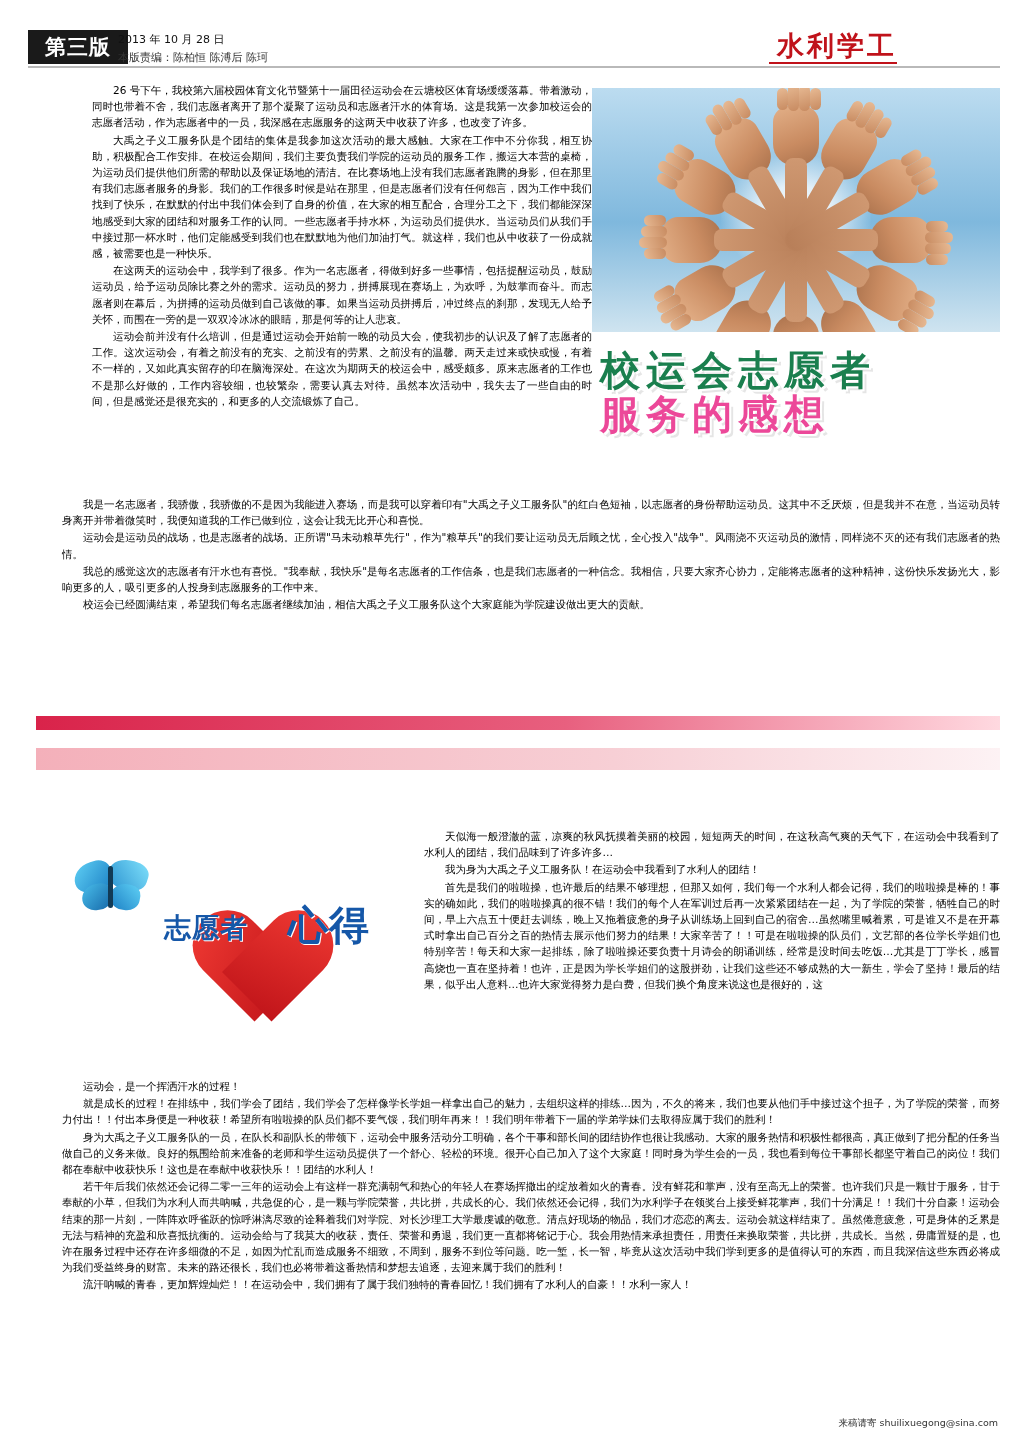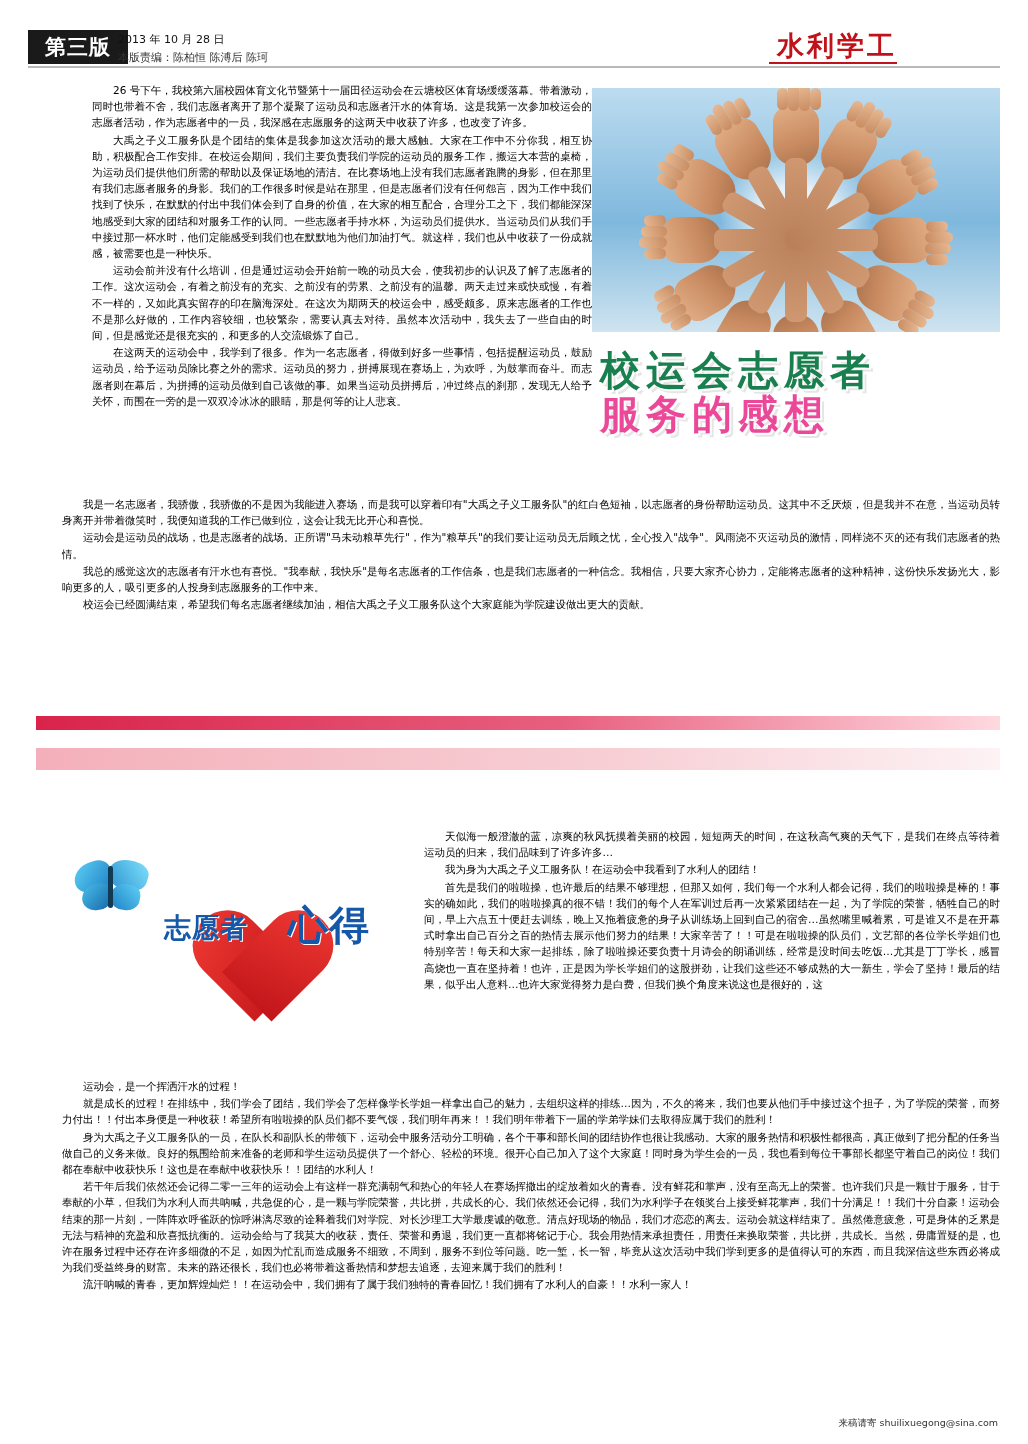--- a/index.html
+++ b/index.html
@@ -253,22 +253,22 @@
   </div>
 
   <div class="photo-title">
     <div class="l1">校运会志愿者</div>
     <div class="l2">服务的感想</div>
   </div>
 
   <div class="art1" id="art1col">
       <p>26 号下午，我校第六届校园体育文化节暨第十一届田径运动会在云塘校区体育场缓缓落幕。带着激动，同时也带着不舍，我们志愿者离开了那个凝聚了运动员和志愿者汗水的体育场。这是我第一次参加校运会的志愿者活动，作为志愿者中的一员，我深感在志愿服务的这两天中收获了许多，也改变了许多。</p>
       <p>大禹之子义工服务队是个团结的集体是我参加这次活动的最大感触。大家在工作中不分你我，相互协助，积极配合工作安排。在校运会期间，我们主要负责我们学院的运动员的服务工作，搬运大本营的桌椅，为运动员们提供他们所需的帮助以及保证场地的清洁。在比赛场地上没有我们志愿者跑腾的身影，但在那里有我们志愿者服务的身影。我们的工作很多时候是站在那里，但是志愿者们没有任何怨言，因为工作中我们找到了快乐，在默默的付出中我们体会到了自身的价值，在大家的相互配合，合理分工之下，我们都能深深地感受到大家的团结和对服务工作的认同。一些志愿者手持水杯，为运动员们提供水。当运动员们从我们手中接过那一杯水时，他们定能感受到我们也在默默地为他们加油打气。就这样，我们也从中收获了一份成就感，被需要也是一种快乐。</p>
+      <p>在这两天的运动会中，我学到了很多。作为一名志愿者，得做到好多一些事情，包括提醒运动员，鼓励运动员，给予运动员除比赛之外的需求。运动员的努力，拼搏展现在赛场上，为欢呼，为鼓掌而奋斗。而志愿者则在幕后，为拼搏的运动员做到自己该做的事。如果当运动员拼搏后，冲过终点的刹那，发现无人给予关怀，而围在一旁的是一双双冷冰冰的眼睛，那是何等的让人悲哀。</p>
       <p>运动会前并没有什么培训，但是通过运动会开始前一晚的动员大会，使我初步的认识及了解了志愿者的工作。这次运动会，有着之前没有的充实、之前没有的劳累、之前没有的温馨。两天走过来或快或慢，有着不一样的，又如此真实留存的印在脑海深处。在这次为期两天的校运会中，感受颇多。原来志愿者的工作也不是那么好做的，工作内容较细，也较繁杂，需要认真去对待。虽然本次活动中，我失去了一些自由的时间，但是感觉还是很充实的，和更多的人交流锻炼了自己。</p>
-      <p>在这两天的运动会中，我学到了很多。作为一名志愿者，得做到好多一些事情，包括提醒运动员，鼓励运动员，给予运动员除比赛之外的需求。运动员的努力，拼搏展现在赛场上，为欢呼，为鼓掌而奋斗。而志愿者则在幕后，为拼搏的运动员做到自己该做的事。如果当运动员拼搏后，冲过终点的刹那，发现无人给予关怀，而围在一旁的是一双双冷冰冰的眼睛，那是何等的让人悲哀。</p>
     </div>
 
   <div class="art1-wide" id="art1wide">
       <p>我是一名志愿者，我骄傲，我骄傲的不是因为我能进入赛场，而是我可以穿着印有"大禹之子义工服务队"的红白色短袖，以志愿者的身份帮助运动员。这其中不乏厌烦，但是我并不在意，当运动员转身离开并带着微笑时，我便知道我的工作已做到位，这会让我无比开心和喜悦。</p>
       <p>运动会是运动员的战场，也是志愿者的战场。正所谓"马未动粮草先行"，作为"粮草兵"的我们要让运动员无后顾之忧，全心投入"战争"。风雨浇不灭运动员的激情，同样浇不灭的还有我们志愿者的热情。</p>
       <p>我总的感觉这次的志愿者有汗水也有喜悦。"我奉献，我快乐"是每名志愿者的工作信条，也是我们志愿者的一种信念。我相信，只要大家齐心协力，定能将志愿者的这种精神，这份快乐发扬光大，影响更多的人，吸引更多的人投身到志愿服务的工作中来。</p>
       <p>校运会已经圆满结束，希望我们每名志愿者继续加油，相信大禹之子义工服务队这个大家庭能为学院建设做出更大的贡献。</p>
     </div>
 
   <div class="band1"></div>
@@ -287,21 +287,21 @@
       <div class="h-r"></div>
       <div class="heart-stripe s1"></div>
       <div class="heart-stripe s2"></div>
       <div class="heart-stripe s3"></div>
     </div>
     <div class="logo-text-a">志愿者</div>
     <div class="logo-text-b">心得</div>
   </div>
 
   <div class="art2-right" id="art2right">
-      <p>天似海一般澄澈的蓝，凉爽的秋风抚摸着美丽的校园，短短两天的时间，在这秋高气爽的天气下，是我们在终点等待着运动员的归来，我们品味到了许多许多…</p>
+      <p>天似海一般澄澈的蓝，凉爽的秋风抚摸着美丽的校园，短短两天的时间，在这秋高气爽的天气下，在运动会中我看到了水利人的团结，我们品味到了许多许多…</p>
       <p>我为身为大禹之子义工服务队！在运动会中我看到了水利人的团结！</p>
       <p>首先是我们的啦啦操，也许最后的结果不够理想，但那又如何，我们每一个水利人都会记得，我们的啦啦操是棒的！事实的确如此，我们的啦啦操真的很不错！我们的每个人在军训过后再一次紧紧团结在一起，为了学院的荣誉，牺牲自己的时间，早上六点五十便赶去训练，晚上又拖着疲惫的身子从训练场上回到自己的宿舍…虽然嘴里喊着累，可是谁又不是在开幕式时拿出自己百分之百的热情去展示他们努力的结果！大家辛苦了！！可是在啦啦操的队员们，文艺部的各位学长学姐们也特别辛苦！每天和大家一起排练，除了啦啦操还要负责十月诗会的朗诵训练，经常是没时间去吃饭…尤其是丁丁学长，感冒高烧也一直在坚持着！也许，正是因为学长学姐们的这股拼劲，让我们这些还不够成熟的大一新生，学会了坚持！最后的结果，似乎出人意料…也许大家觉得努力是白费，但我们换个角度来说这也是很好的，这</p>
     </div>
   <div class="art2-wide" id="art2wide">
       <p>运动会，是一个挥洒汗水的过程！</p>
       <p>就是成长的过程！在排练中，我们学会了团结，我们学会了怎样像学长学姐一样拿出自己的魅力，去组织这样的排练…因为，不久的将来，我们也要从他们手中接过这个担子，为了学院的荣誉，而努力付出！！付出本身便是一种收获！希望所有啦啦操的队员们都不要气馁，我们明年再来！！我们明年带着下一届的学弟学妹们去取得应属于我们的胜利！</p>
       <p>身为大禹之子义工服务队的一员，在队长和副队长的带领下，运动会中服务活动分工明确，各个干事和部长间的团结协作也很让我感动。大家的服务热情和积极性都很高，真正做到了把分配的任务当做自己的义务来做。良好的氛围给前来准备的老师和学生运动员提供了一个舒心、轻松的环境。很开心自己加入了这个大家庭！同时身为学生会的一员，我也看到每位干事部长都坚守着自己的岗位！我们都在奉献中收获快乐！这也是在奉献中收获快乐！！团结的水利人！</p>
       <p>若干年后我们依然还会记得二零一三年的运动会上有这样一群充满朝气和热心的年轻人在赛场挥撒出的绽放着如火的青春。没有鲜花和掌声，没有至高无上的荣誉。也许我们只是一颗甘于服务，甘于奉献的小草，但我们为水利人而共呐喊，共急促的心，是一颗与学院荣誉，共比拼，共成长的心。我们依然还会记得，我们为水利学子在领奖台上接受鲜花掌声，我们十分满足！！我们十分自豪！运动会结束的那一片刻，一阵阵欢呼雀跃的惊呼淋漓尽致的诠释着我们对学院、对长沙理工大学最虔诚的敬意。清点好现场的物品，我们才恋恋的离去。运动会就这样结束了。虽然倦意疲惫，可是身体的乏累是无法与精神的充盈和欣喜抵抗衡的。运动会给与了我莫大的收获，责任、荣誉和勇退，我们更一直都将铭记于心。我会用热情来承担责任，用责任来换取荣誉，共比拼，共成长。当然，毋庸置疑的是，也许在服务过程中还存在许多细微的不足，如因为忙乱而造成服务不细致，不周到，服务不到位等问题。吃一堑，长一智，毕竟从这次活动中我们学到更多的是值得认可的东西，而且我深信这些东西必将成为我们受益终身的财富。未来的路还很长，我们也必将带着这番热情和梦想去追逐，去迎来属于我们的胜利！</p>
       <p>流汗呐喊的青春，更加辉煌灿烂！！在运动会中，我们拥有了属于我们独特的青春回忆！我们拥有了水利人的自豪！！水利一家人！</p>
     </div>

